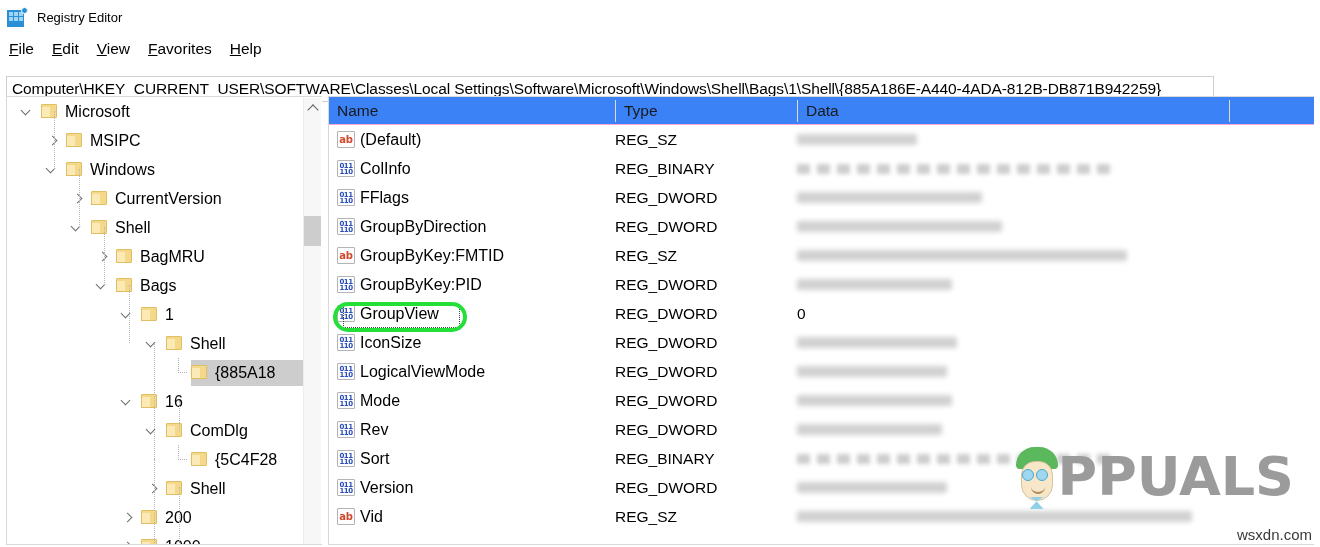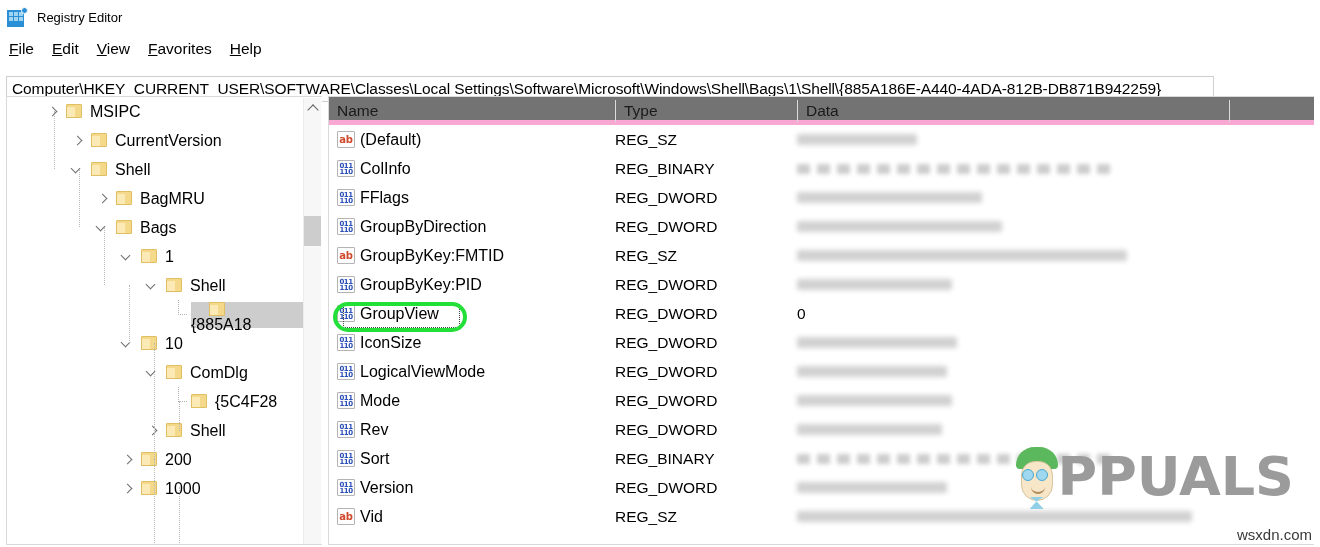--- a/index.html
+++ b/index.html
@@ -246,22 +246,22 @@
     background: #ffffff;
     border: 1px solid #d9d9d9;
     border-right: none;
     box-sizing: border-box;
     overflow: hidden;
   }
   .list-header {
     position: absolute;
     left: 0; top: 0;
     width: 986px; height: 28px;
-    background: #737373;
-    border-bottom: 5px solid #f9a8d4;
+    background: #3b82f6;
+    border-bottom: 1px solid #f9a8d4;
     box-sizing: border-box;
   }
   .hcell {
     position: absolute;
     top: 0;
     height: 27px;
     display: flex;
     align-items: center;
     font-size: 15.5px;
     color: #1a1a1a;
@@ -504,30 +504,56 @@
 
   <div class="addressbar">
     <div class="address-text">Computer\HKEY_CURRENT_USER\SOFTWARE\Classes\Local Settings\Software\Microsoft\Windows\Shell\Bags\1\Shell\{885A186E-A440-4ADA-812B-DB871B942259}</div>
   </div>
 
   <div class="content">
 
     <div class="treepane">
       <div class="tree-scroll-host" id="tree-host">
           <div class="tree-row">
+            <div style="width: 10px; flex: 0 0 auto; height: 29px;"></div>
+            <div class="tw">
+              <span class="chev expanded"></span>
+            </div>
+            <div class="tree-label-wrap">
+              <div class="folder">
+                <span class="back"></span>
+                <span class="front"></span>
+              </div>
+              <span class="tree-label">Microsoft</span>
+            </div>
+          </div>
+          <div class="tree-row">
             <div style="width: 35px; flex: 0 0 auto; height: 29px;"></div>
             <div class="tw">
               <span class="chev collapsed"></span>
             </div>
             <div class="tree-label-wrap">
               <div class="folder">
                 <span class="back"></span>
                 <span class="front"></span>
               </div>
               <span class="tree-label">MSIPC</span>
+            </div>
+          </div>
+          <div class="tree-row">
+            <div style="width: 35px; flex: 0 0 auto; height: 29px;"></div>
+            <div class="tw">
+              <span class="chev expanded"></span>
+            </div>
+            <div class="tree-label-wrap">
+              <div class="folder">
+                <span class="back"></span>
+                <span class="front"></span>
+              </div>
+              <span class="tree-label">Windows</span>
             </div>
           </div>
           <div class="tree-row">
             <div style="width: 60px; flex: 0 0 auto; height: 29px;"></div>
             <div class="tw">
               <span class="chev collapsed"></span>
             </div>
             <div class="tree-label-wrap">
               <div class="folder">
                 <span class="back"></span>
@@ -600,39 +626,39 @@
               </div>
               <span class="tree-label">Shell</span>
             </div>
           </div>
           <div class="tree-row selected">
             <div style="width: 160px; flex: 0 0 auto; height: 29px;"></div>
             <div class="tw">
               <span style="position:absolute;left:11px;top:0;height:15px;border-left:1px dotted #b0b0b0"></span>
               <span style="position:absolute;left:11px;top:14px;width:9px;border-top:1px dotted #b0b0b0"></span>
             </div>
-            <div class="tree-label-wrap" style="padding-right: 60px; flex-direction: column;">
+            <div class="tree-label-wrap" style="padding-right: 60px;">
               <div class="folder">
                 <span class="back"></span>
                 <span class="front"></span>
               </div>
               <span class="tree-label">{885A18</span>
             </div>
           </div>
           <div class="tree-row">
             <div style="width: 110px; flex: 0 0 auto; height: 29px;"></div>
             <div class="tw">
               <span class="chev expanded"></span>
             </div>
             <div class="tree-label-wrap">
               <div class="folder">
                 <span class="back"></span>
                 <span class="front"></span>
               </div>
-              <span class="tree-label">10</span>
+              <span class="tree-label">16</span>
             </div>
           </div>
           <div class="tree-row">
             <div style="width: 135px; flex: 0 0 auto; height: 29px;"></div>
             <div class="tw">
               <span class="chev expanded"></span>
             </div>
             <div class="tree-label-wrap">
               <div class="folder">
                 <span class="back"></span>

